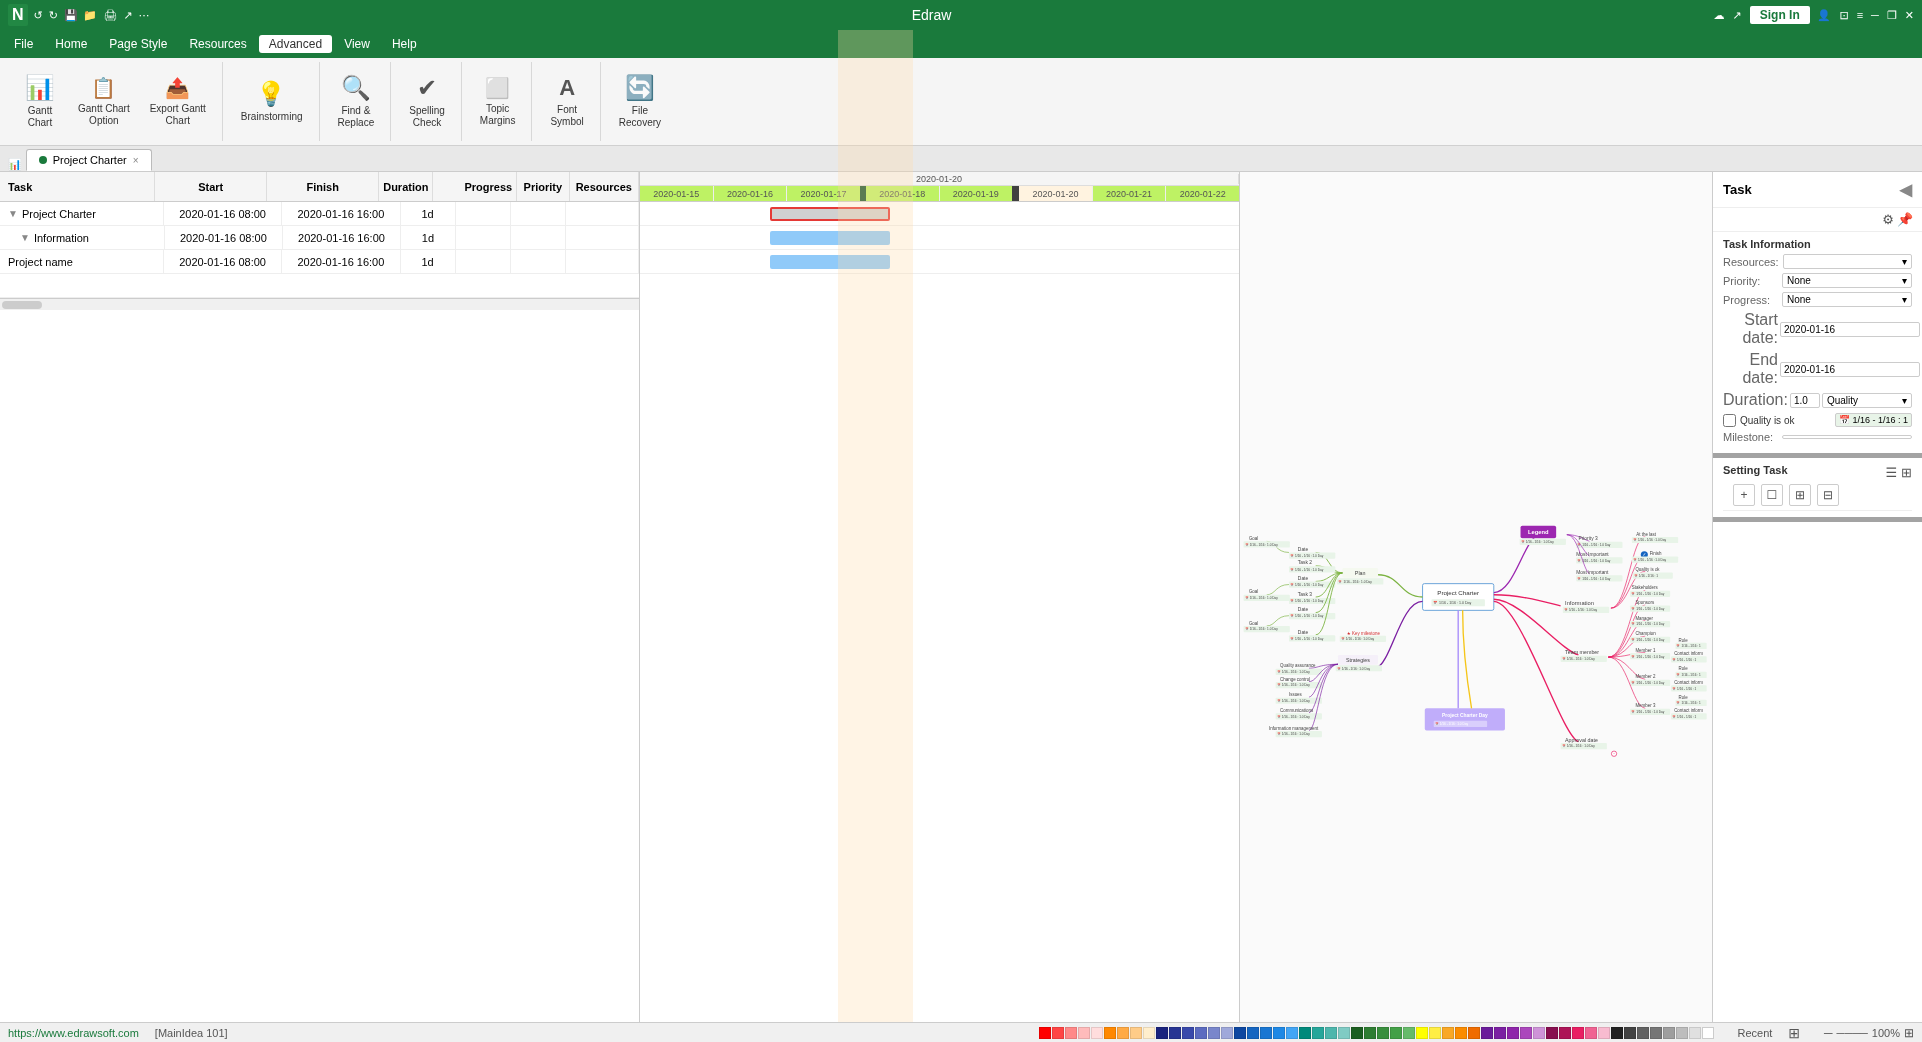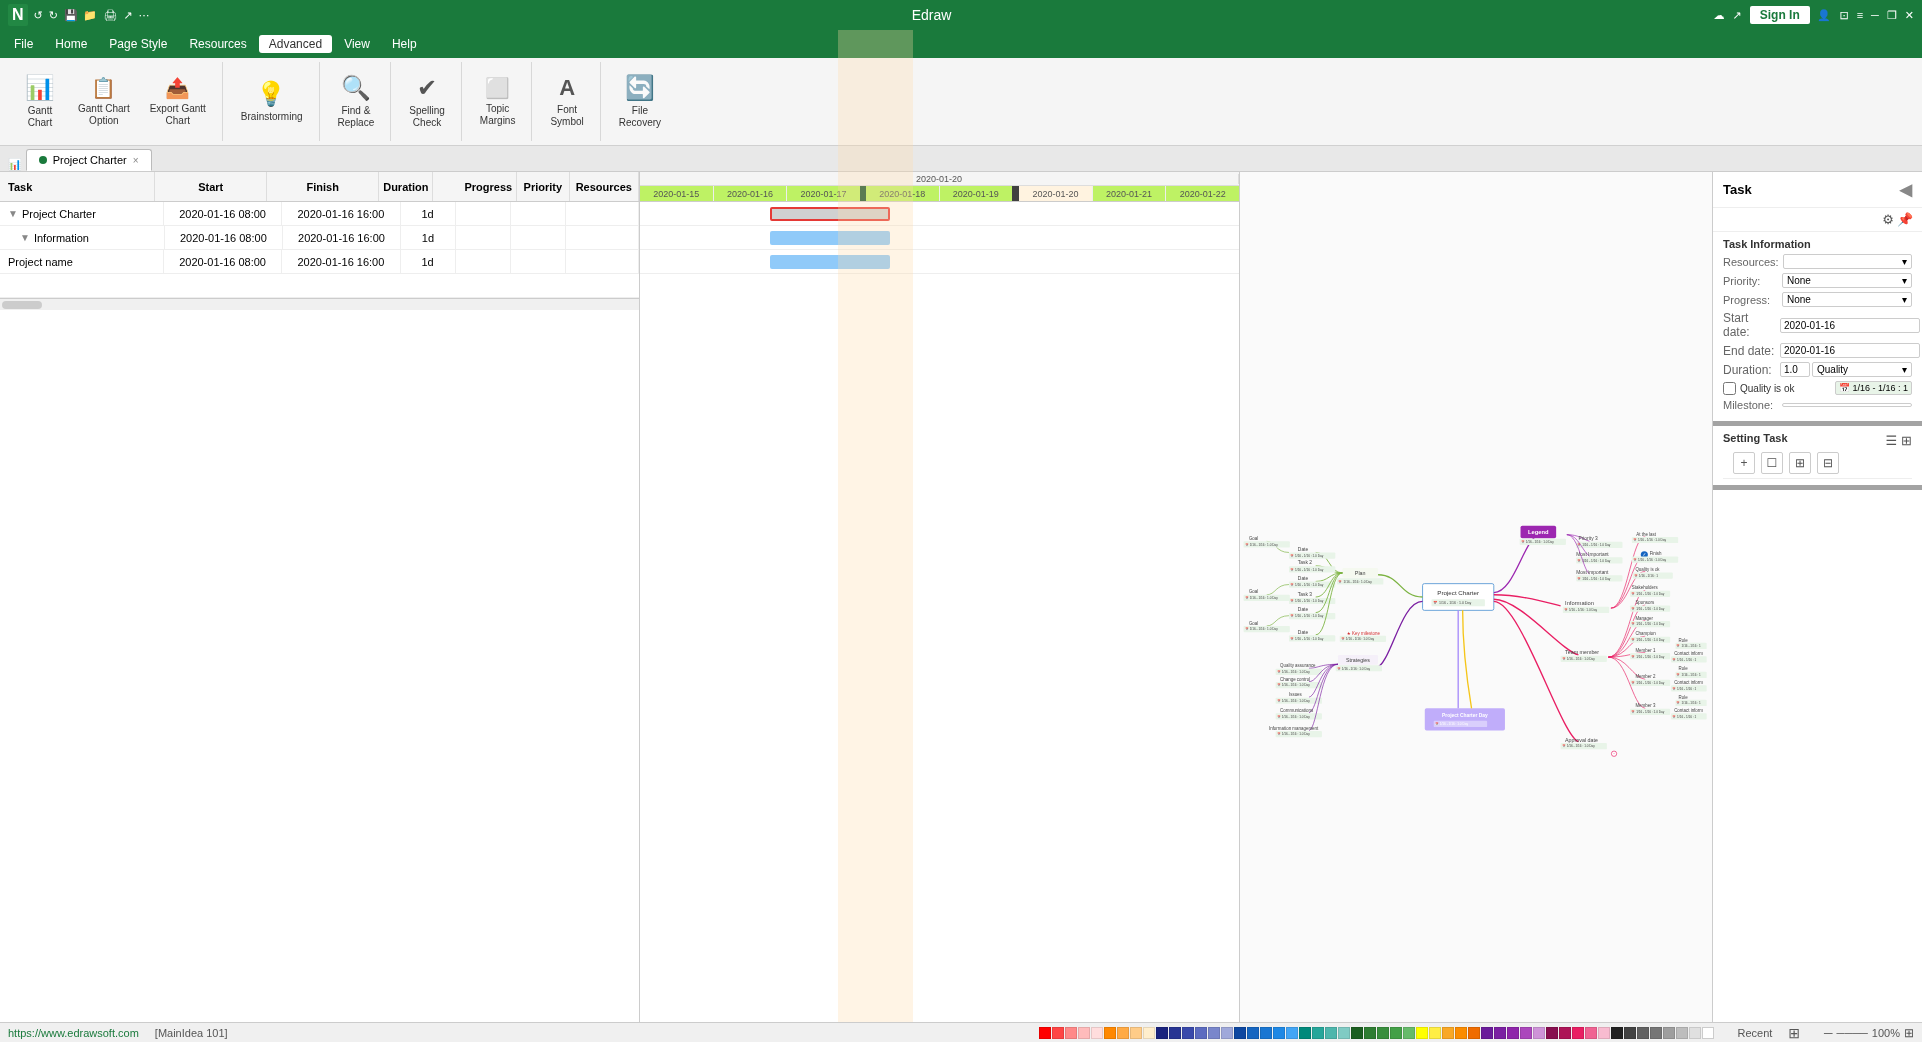--- a/index.html
+++ b/index.html
@@ -213,21 +213,21 @@
       display: flex;
       align-items: center;
       justify-content: space-between;
     }
     .task-date-row {
       display: flex;
       align-items: center;
       gap: 2px;
       margin-bottom: 4px;
     }
-    .task-date-label { color: #666; min-width: 55px; font-size: 12px; }
+    .task-date-label { color: #666; min-width: 55px; font-size: 16px; text-align: right; }
     .task-date-input {
       flex: 1;
       border: 1px solid #ccc;
       border-radius: 2px;
       padding: 1px 3px;
       font-size: 10px;
     }
 
     
     .status-bar {

